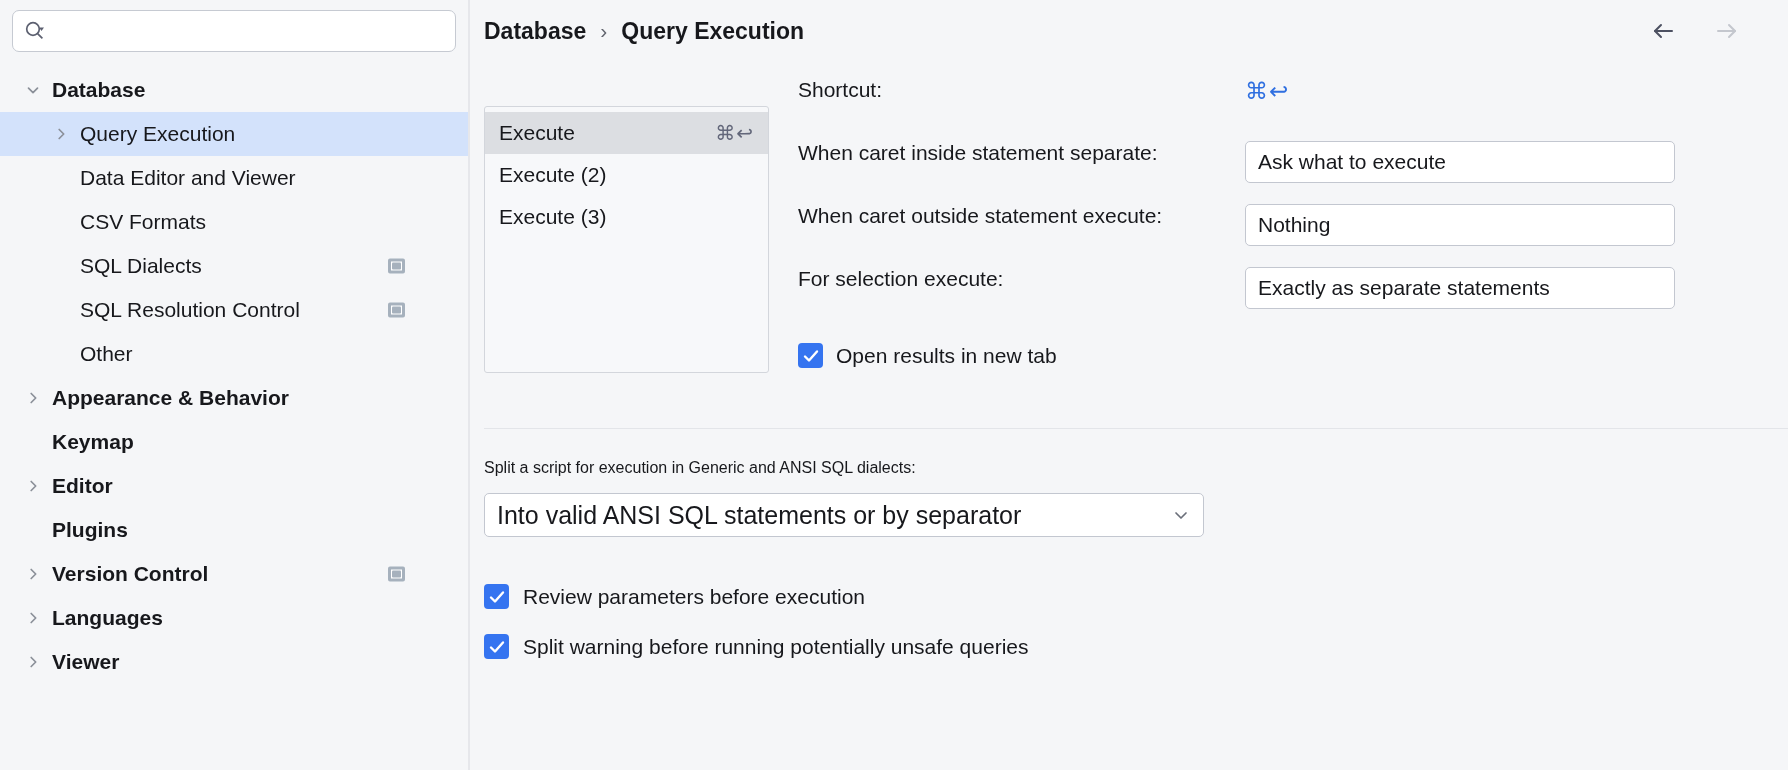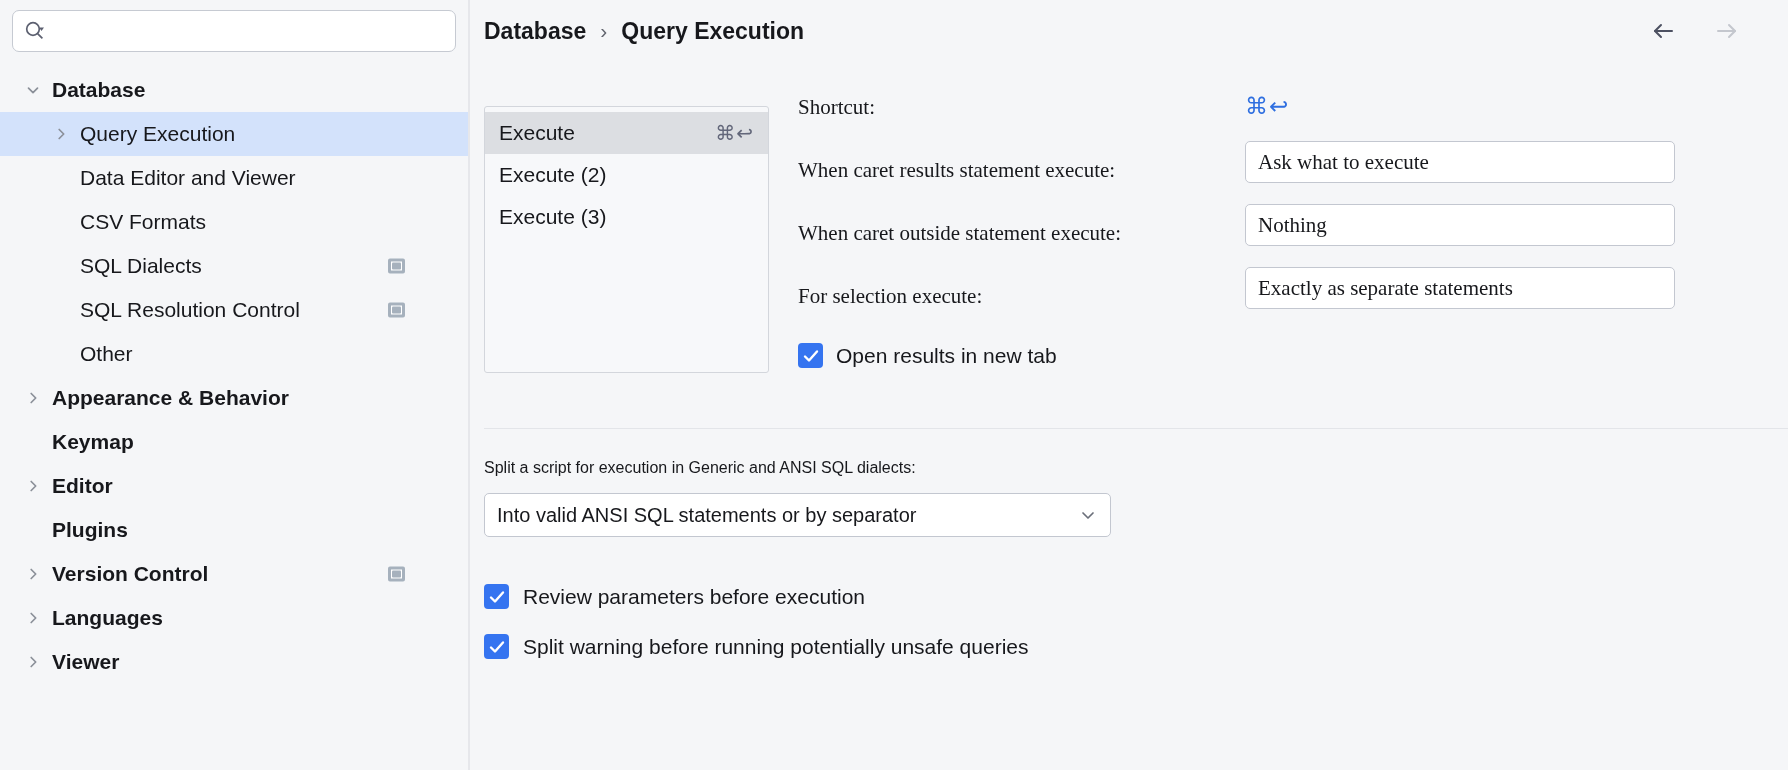--- a/index.html
+++ b/index.html
@@ -120,24 +120,23 @@
   }
   .list-item.selected { background: #dcdee2; }
   .list-item .shortcut {
     margin-left: auto;
     font-size: 20px; color: #63677a;
     letter-spacing: 1px;
   }
 
   .form { margin-left: 29px; flex: 1; min-width: 0; }
   .form-row {
-    display: flex; align-items: flex-end;
+    display: flex; align-items: flex-start;
     height: 42px;
     margin-bottom: 21px;
-    font-family: Liberation Serif, serif;
   }
   .form-label {
     font-size: 21px; color: #17181c;
     white-space: nowrap;
     width: 447px;
     flex: 0 0 447px;
   }
   .shortcut-value {
     font-size: 23px; color: #2f6fe0;
     letter-spacing: 1px;
@@ -165,27 +164,27 @@
   .check-label { font-size: 21px; color: #17181c; margin-left: 13px; white-space: nowrap; }
 
   .divider {
     height: 1px; background: #e3e5e9;
     margin: 55px 0 0 14px;
   }
   .bottom { padding-left: 14px; margin-top: 30px; }
   .section-label { font-size: 16px; color: #17181c; }
   .split-combo {
     margin-top: 16px;
-    width: 627px; height: 44px;
+    width: 720px; height: 44px;
     background: #ffffff;
     border: 1.5px solid #c3c7d0;
     border-radius: 5px;
     display: flex; align-items: center;
     padding: 0 12px;
-    font-size: 20px; color: #17181c;
+    font-size: 25px; color: #17181c;
   }
   .split-combo .chev { margin-left: auto; color: #6b6f7a; display: flex; }
   .bottom-checks { margin-top: 22px; }
   .bottom-checks .checkrow { height: 50px; }
   .bottom-checks .check-label { margin-left: 14px; }
 </style>
 </head>
 <body>
 
 <div class="app">
@@ -335,21 +334,21 @@
         </div>
 
       <div class="form">
 
         <div class="form-row">
           <span class="form-label">Shortcut:</span>
           <span class="shortcut-value">⌘↩</span>
         </div>
 
         <div class="form-row">
-          <span class="form-label">When caret results statement execute:</span>
+          <span class="form-label">When caret inside statement separate:</span>
           <span class="combo">Ask what to execute</span>
         </div>
 
         <div class="form-row">
           <span class="form-label">When caret outside statement execute:</span>
           <span class="combo">Nothing</span>
         </div>
 
         <div class="form-row">
           <span class="form-label">For selection execute:</span>

